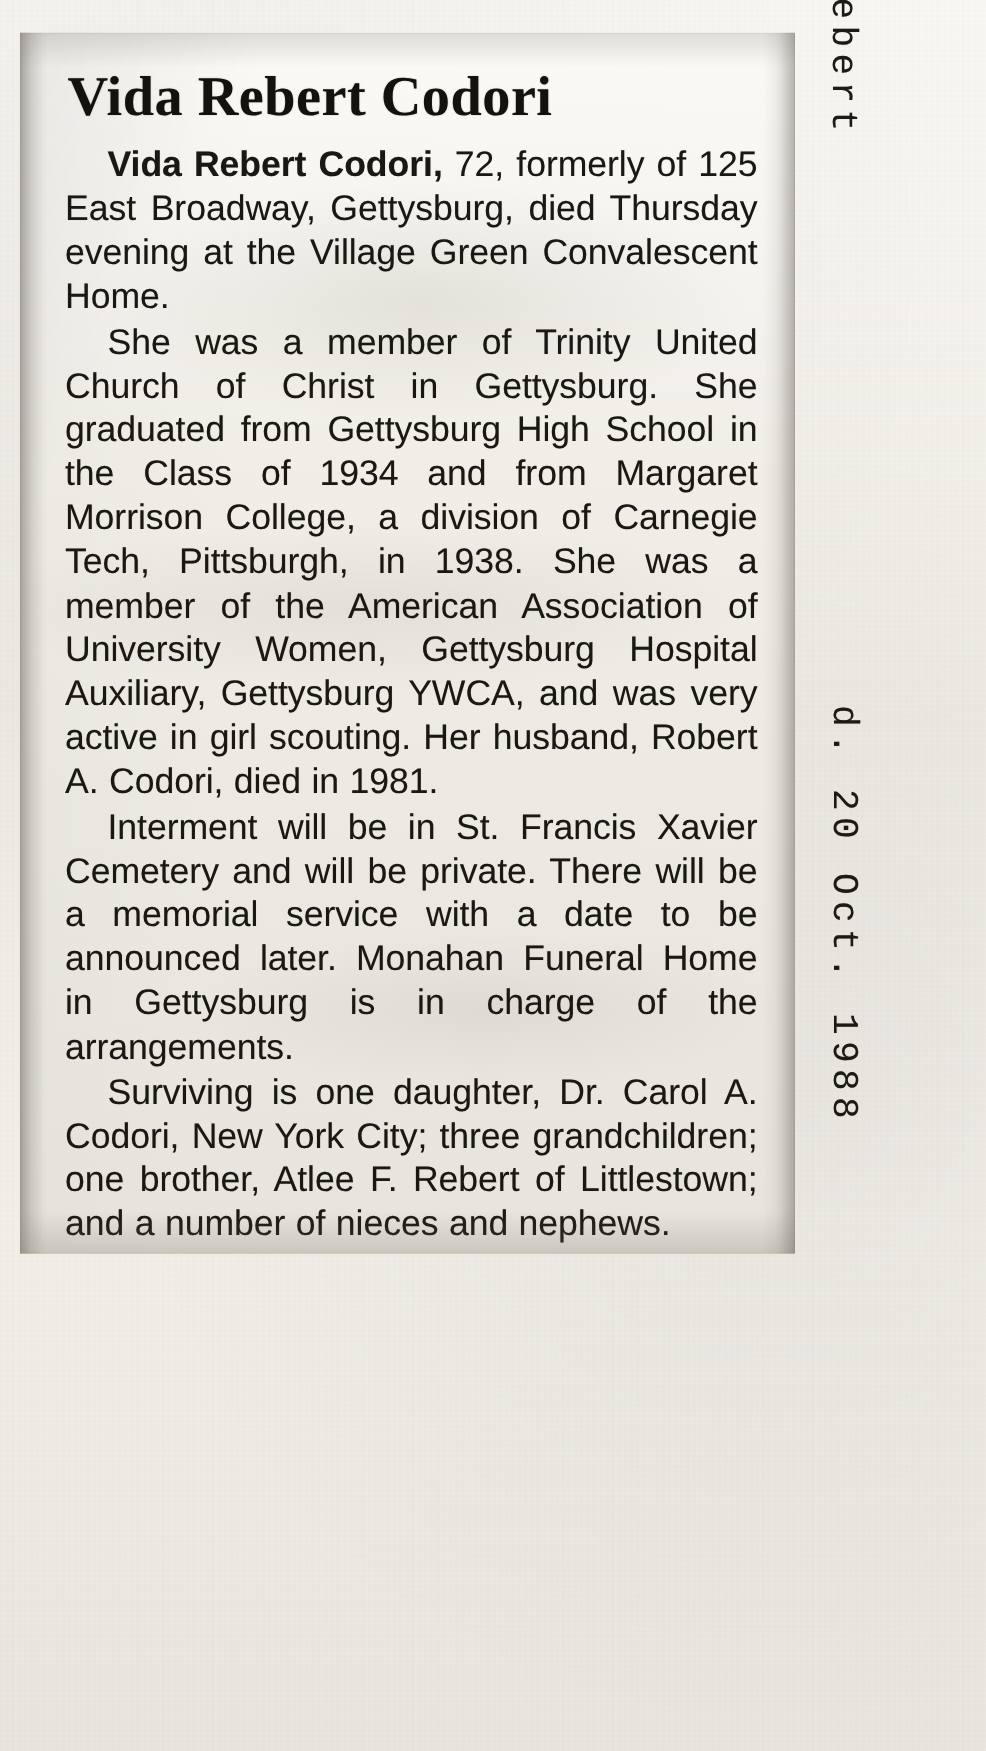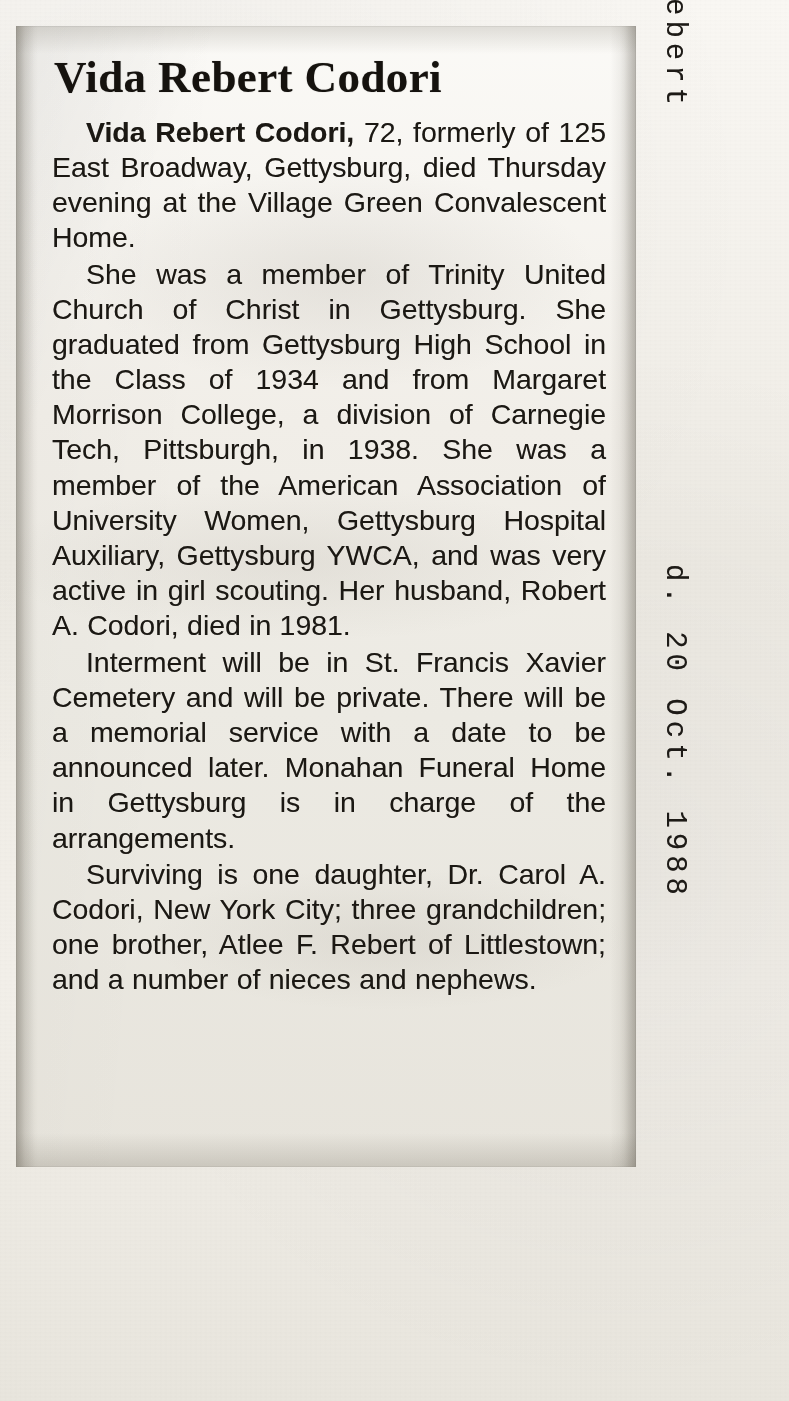--- a/index.html
+++ b/index.html
@@ -36,21 +36,21 @@
       repeating-linear-gradient(0deg, rgba(0,0,0,0.022) 0px, rgba(0,0,0,0) 2px, rgba(0,0,0,0.015) 4px),
       repeating-linear-gradient(90deg, rgba(0,0,0,0.018) 0px, rgba(0,0,0,0) 3px, rgba(0,0,0,0.012) 5px);
   }
 
   
   #clipping {
     position: absolute;
     left: 16px;
     top: 26px;
     width: 620px;
-    height: 1141px;
+    height: 977px;
     background:
       linear-gradient(115deg, rgba(0,0,0,0.05) 0%, rgba(0,0,0,0) 18%),
       linear-gradient(182deg, #fbfaf7 0%, #f1eee8 35%, #eceae3 60%, #e7e4dc 100%);
     box-shadow: 0 0 0 1px rgba(0,0,0,0.06) inset;
     overflow: hidden;
   }
   #clipping::before {
     content: "";
     position: absolute;
     left: 0; top: 0; bottom: 0;

